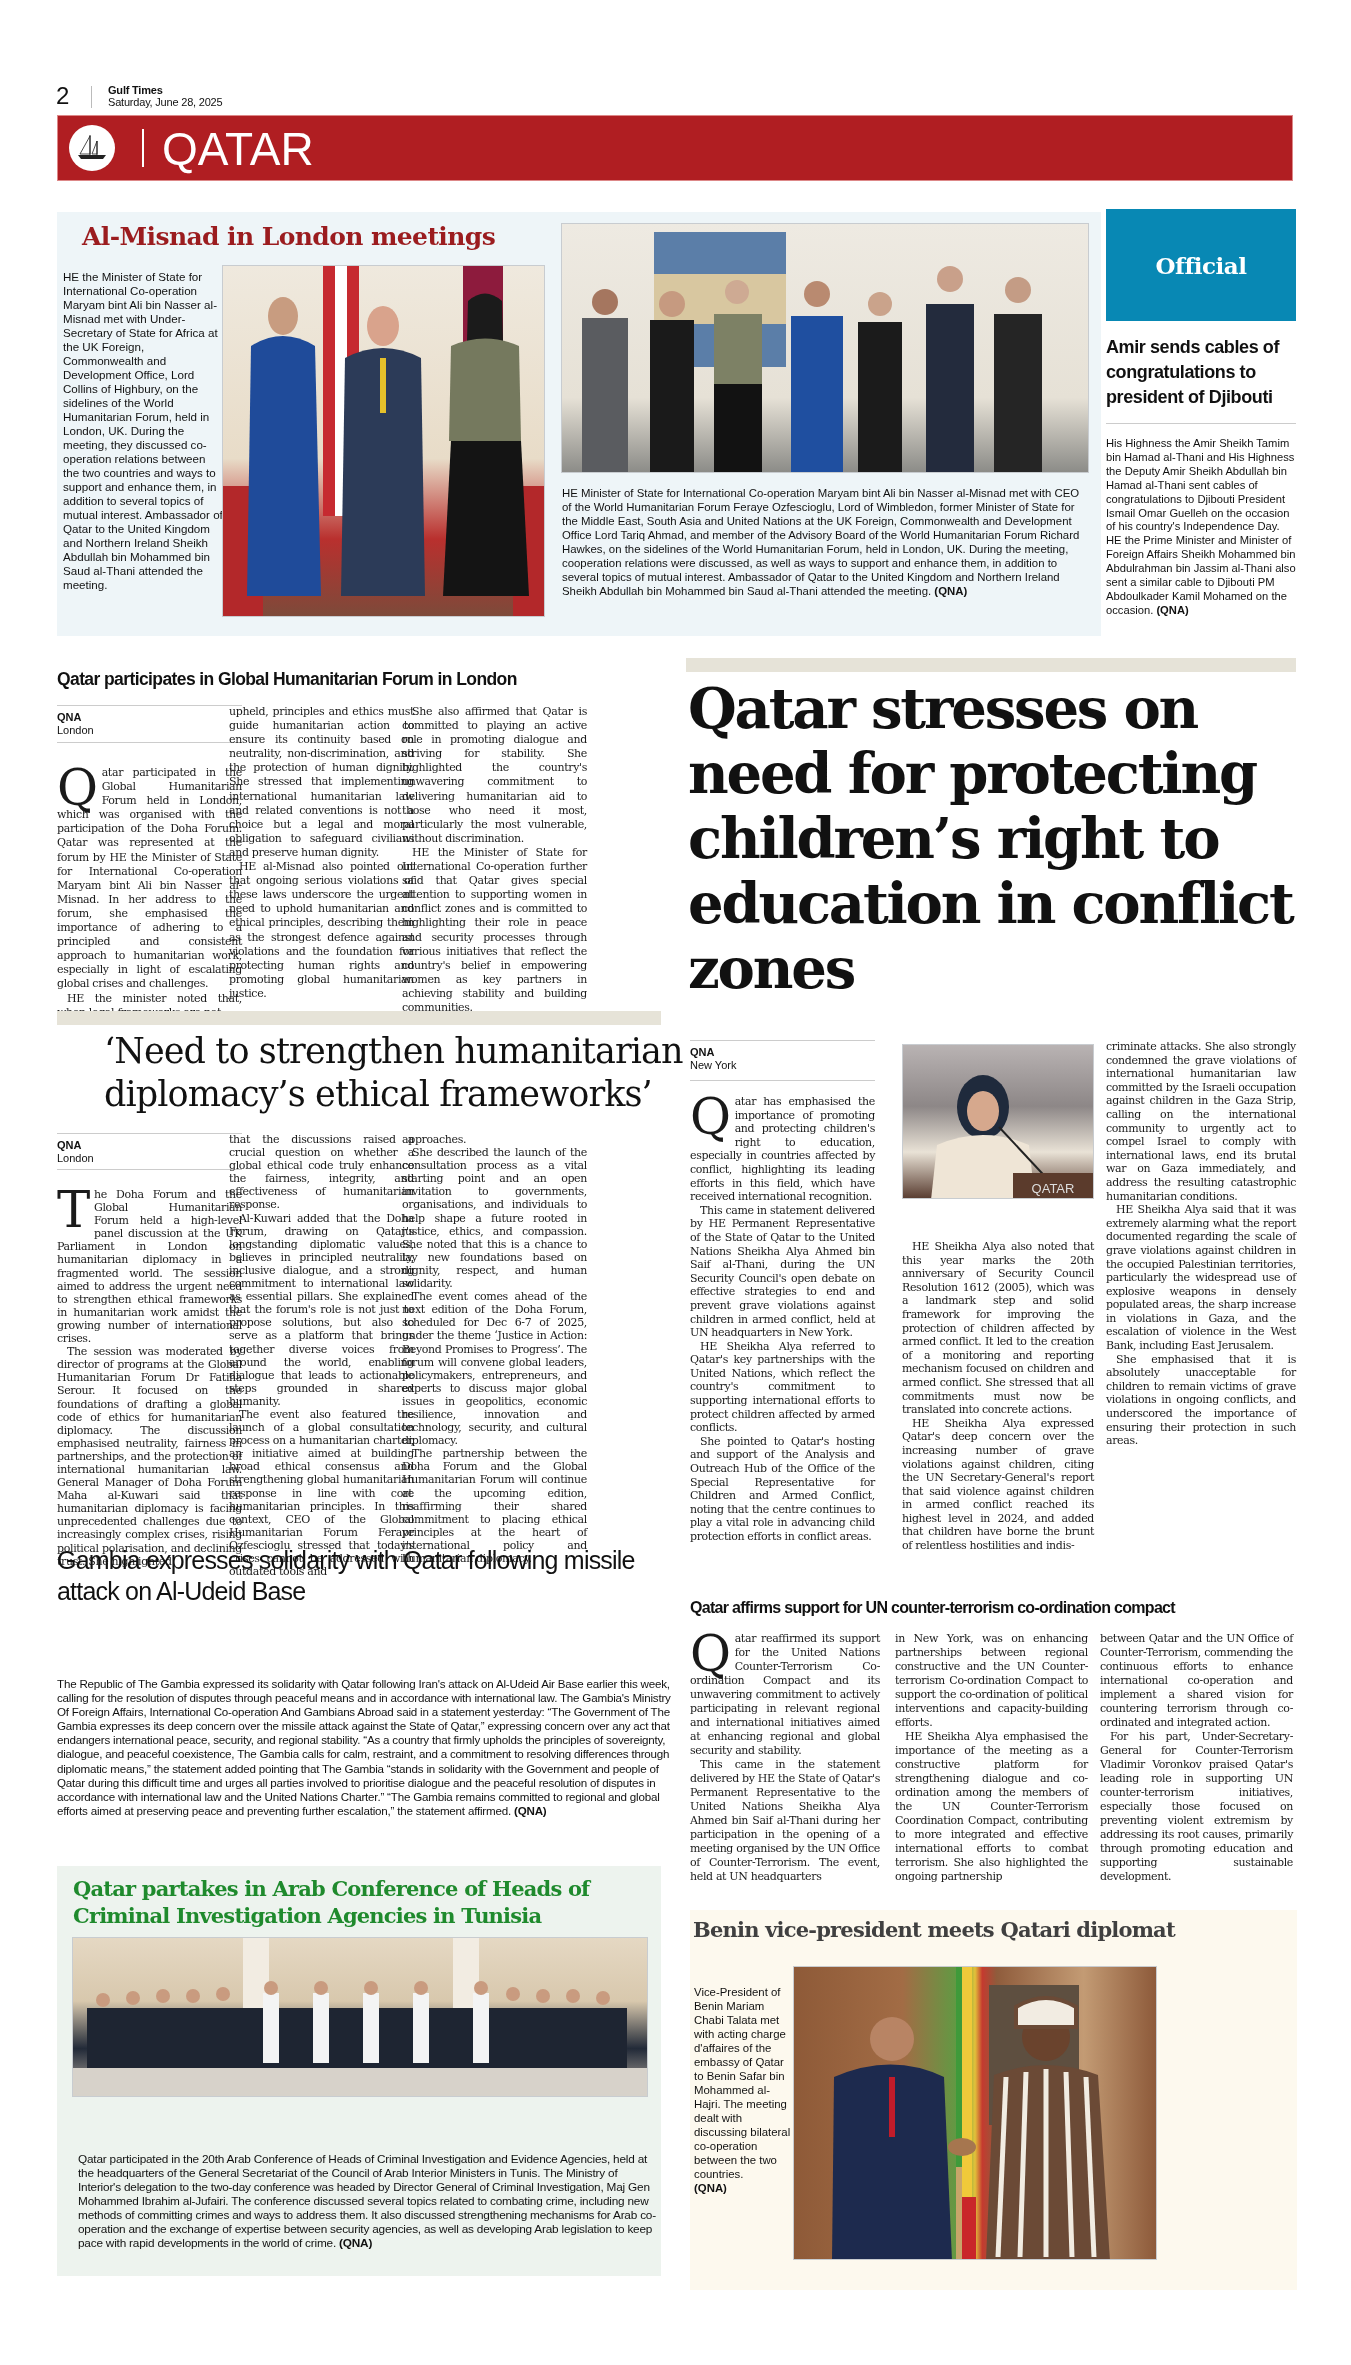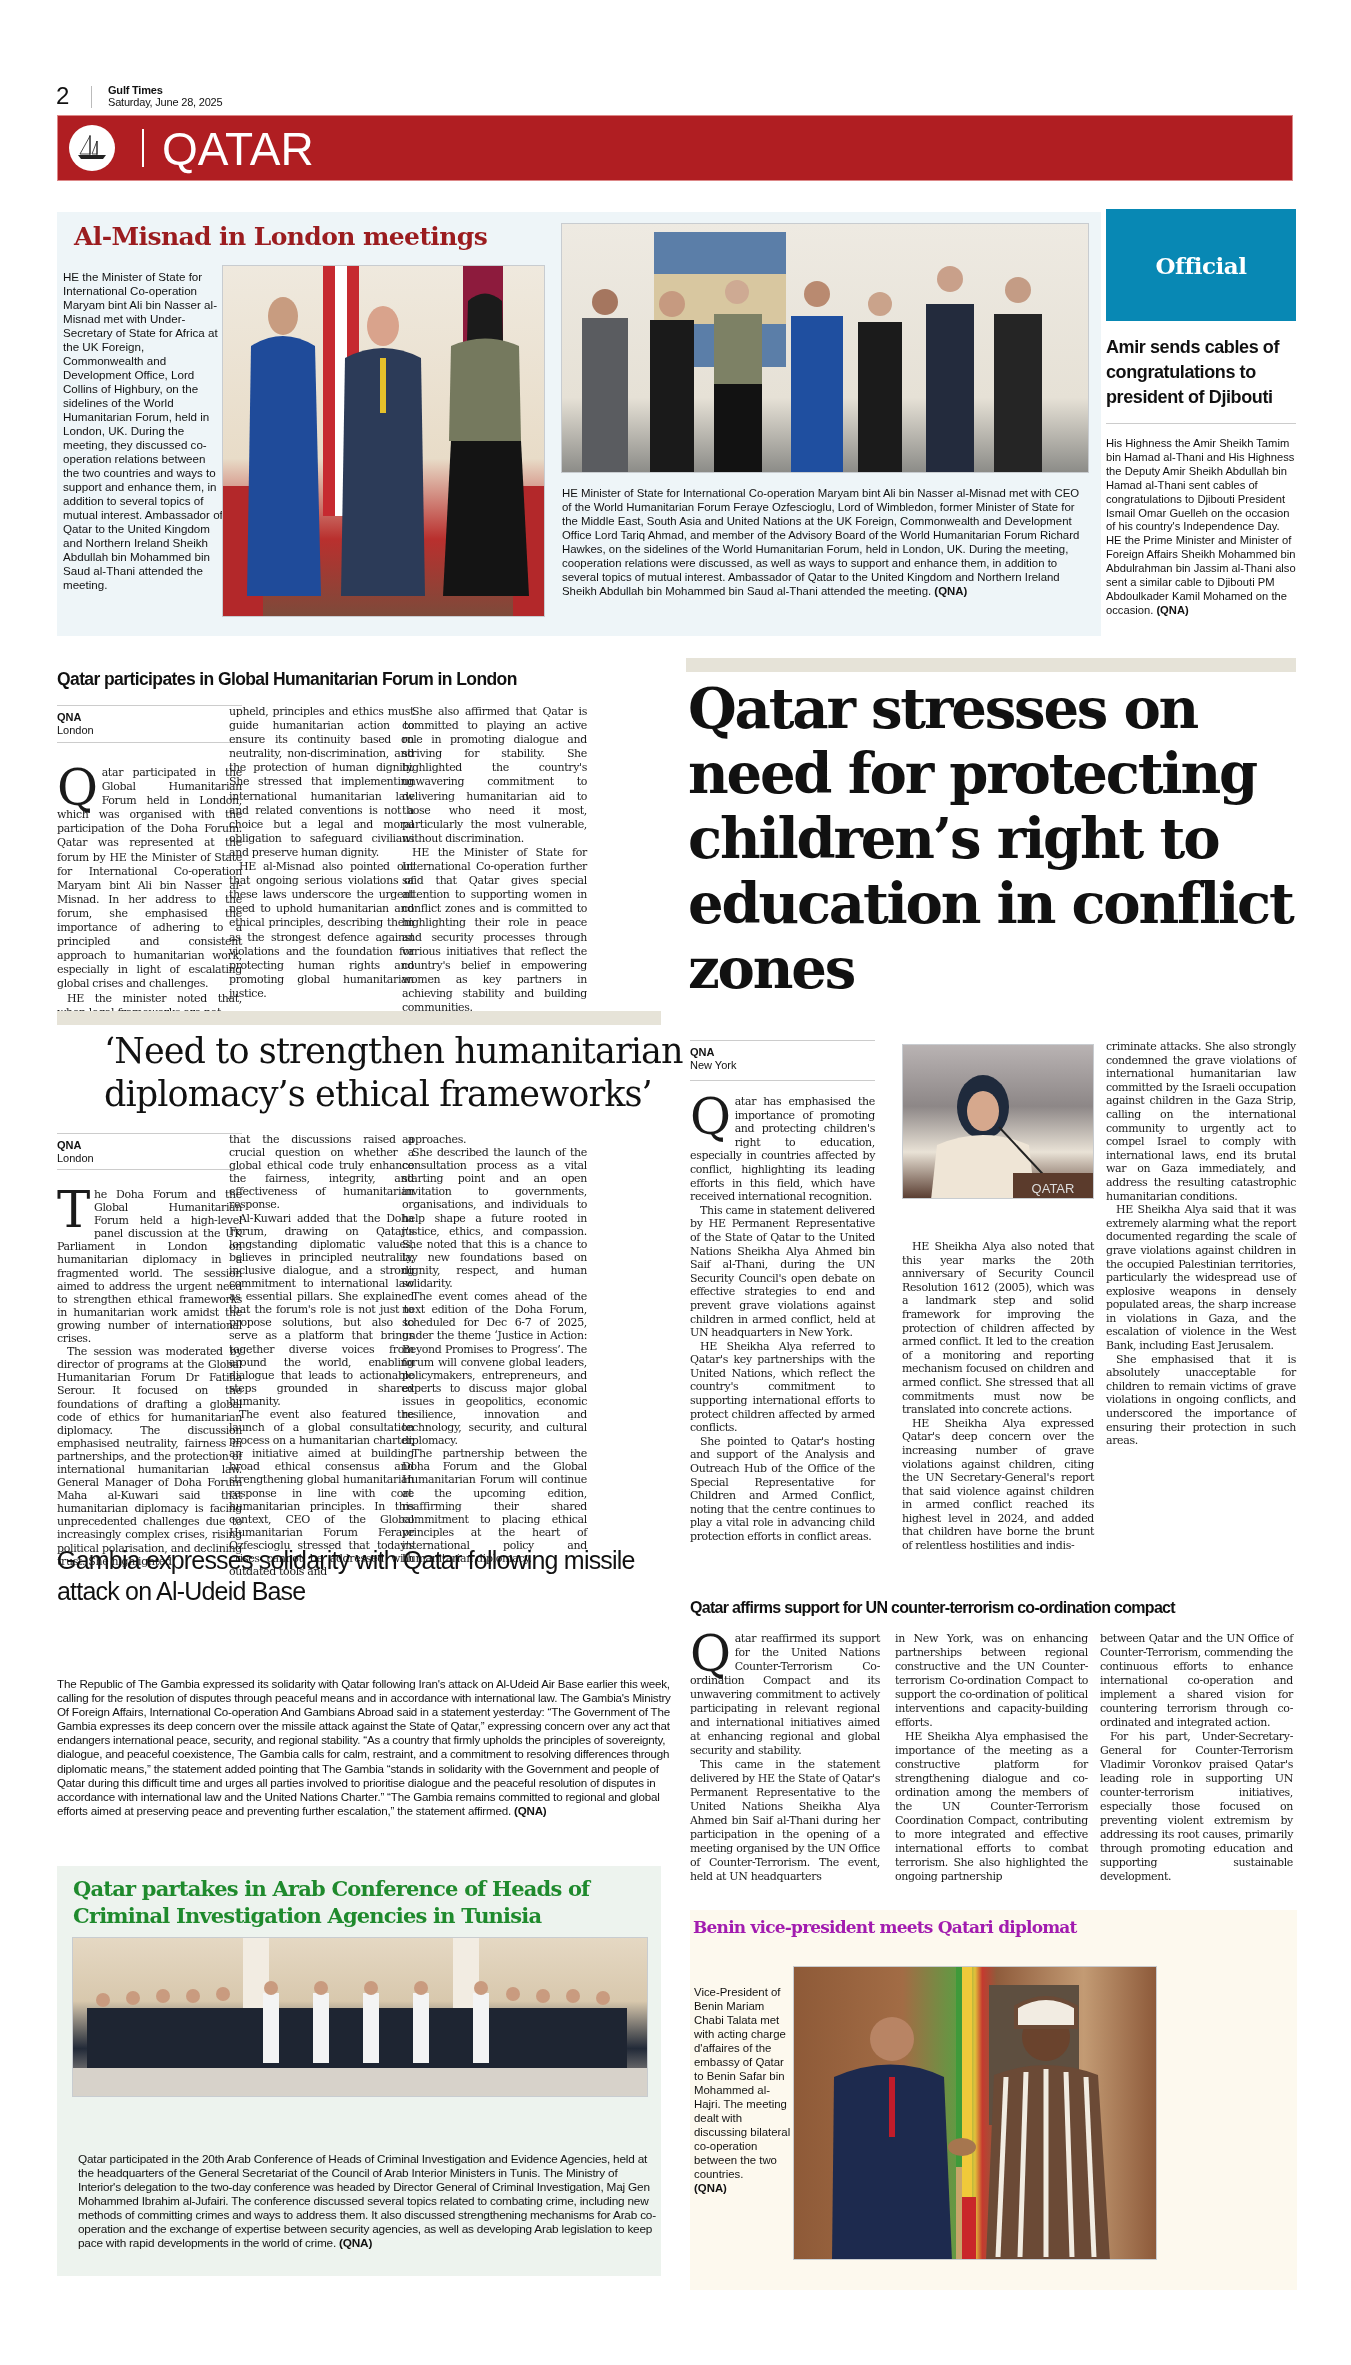--- a/index.html
+++ b/index.html
@@ -13,21 +13,21 @@
   .mast-divider { left: 91px; top: 86px; width: 1px; height: 22px; background: #bbb; }
   .paper-name { left: 108px; top: 84px; font-size: 11px; font-weight: 700; font-family: "Liberation Sans", sans-serif; letter-spacing: -0.2px; }
   .paper-date { left: 108px; top: 96px; font-size: 11px; font-family: "Liberation Sans", sans-serif; letter-spacing: -0.2px; }
   .section-bar { left: 57px; top: 115px; width: 1236px; height: 66px; background: #b01e22; border: 1px solid #d88; }
   .section-logo { left: 69px; top: 125px; width: 46px; height: 46px; border-radius: 50%; background: #fff; display: flex; align-items: center; justify-content: center; }
   .section-sep { left: 142px; top: 129px; width: 2px; height: 38px; background: #fff; }
   .section-title { left: 162px; top: 121px; font-size: 46px; color: #fff; font-weight: 300; letter-spacing: 0px; font-family: "Liberation Sans", sans-serif; line-height: 56px; }
 
   
   .london-box { left: 57px; top: 212px; width: 1044px; height: 424px; background: #eef5f8; }
-  .london-title { left: 74px; top: 222px; font-family: "DejaVu Serif", serif; font-weight: 700; font-size: 25px; color: #9b1c1f; letter-spacing: -0.6px; }
+  .london-title { left: 82px; top: 222px; font-family: "DejaVu Serif", serif; font-weight: 700; font-size: 25px; color: #9b1c1f; letter-spacing: -0.6px; }
   .london-text { left: 63px; top: 270px; width: 160px; font-size: 11.6px; line-height: 14px; color: #111; }
   .photo { overflow: hidden; border: 1px solid #c8ccd0; }
   .photo1 { left: 222px; top: 265px; width: 323px; height: 352px; background: linear-gradient(180deg, #efe9de 0%, #e8dcc8 55%, #b9302e 78%, #7d4a3a 100%); }
   .photo2 { left: 561px; top: 223px; width: 528px; height: 250px; background: linear-gradient(180deg, #eeeae2 0%, #e6e1d6 70%, #8c8c88 100%); }
   .photo2-caption { left: 562px; top: 486px; width: 520px; font-size: 11.4px; line-height: 14px; color: #111; }
 
   
   .official-box { left: 1106px; top: 209px; width: 190px; height: 112px; background: #0888b4; display: flex; align-items: center; justify-content: center; }
   .official-label { font-family: "DejaVu Serif", serif; font-weight: 700; font-size: 23px; color: #fff; letter-spacing: -0.5px; }
   .amir-title { left: 1106px; top: 335px; width: 190px; font-size: 18px; line-height: 25px; font-weight: 700; letter-spacing: -0.4px; font-family: "Liberation Sans", sans-serif; }
@@ -57,21 +57,21 @@
   .gambia-text { left: 57px; top: 1677px; width: 618px; font-size: 11.6px; line-height: 14.1px; letter-spacing: -0.2px; font-family: "Liberation Sans", sans-serif; }
 
   .ct-title { left: 690px; top: 1599px; font-size: 16px; font-weight: 700; letter-spacing: -0.7px; font-family: "Liberation Sans", sans-serif; }
 
   .arab-box { left: 57px; top: 1866px; width: 604px; height: 410px; background: #edf3ee; }
   .arab-title { left: 73px; top: 1875px; width: 580px; font-family: "DejaVu Serif", serif; font-weight: 700; font-size: 21px; line-height: 27px; color: #1f8a2d; letter-spacing: -0.8px; }
   .photo4 { left: 72px; top: 1937px; width: 576px; height: 160px; background: linear-gradient(180deg, #e5d8c3 0%, #d8c8ad 40%, #222a38 70%, #bfb5a8 100%); }
   .arab-text { left: 70px; top: 2152px; width: 585px; font-size: 11.8px; line-height: 14px; font-family: "Liberation Sans", sans-serif; letter-spacing: -0.2px; margin-left: 8px; }
 
   .benin-box { left: 690px; top: 1910px; width: 607px; height: 380px; background: #fdf9ee; }
-  .benin-title { left: 693px; top: 1917px; font-family: "DejaVu Serif", serif; font-weight: 700; font-size: 17px; color: #a21caf; letter-spacing: -0.8px; }
+  .benin-title { left: 693px; top: 1917px; font-family: "DejaVu Serif", serif; font-weight: 700; font-size: 21px; color: #404040; letter-spacing: -0.8px; }
   .benin-text { left: 694px; top: 1985px; width: 100px; font-size: 11.4px; line-height: 14px; font-family: "Liberation Sans", sans-serif; }
   .photo5 { left: 793px; top: 1966px; width: 364px; height: 294px; background: linear-gradient(90deg, #8e5a38 0%, #a26c45 30%, #58a043 47%, #e2c13a 50%, #c53a2f 52%, #8f5c3c 56%, #c39b74 80%, #8d5a3a 100%); }
 
   .qna-tag { font-weight: 700; }
 </style>
 </head>
 <body>
 
 <div class="abs page-num">2</div>
 <div class="abs mast-divider"></div>

